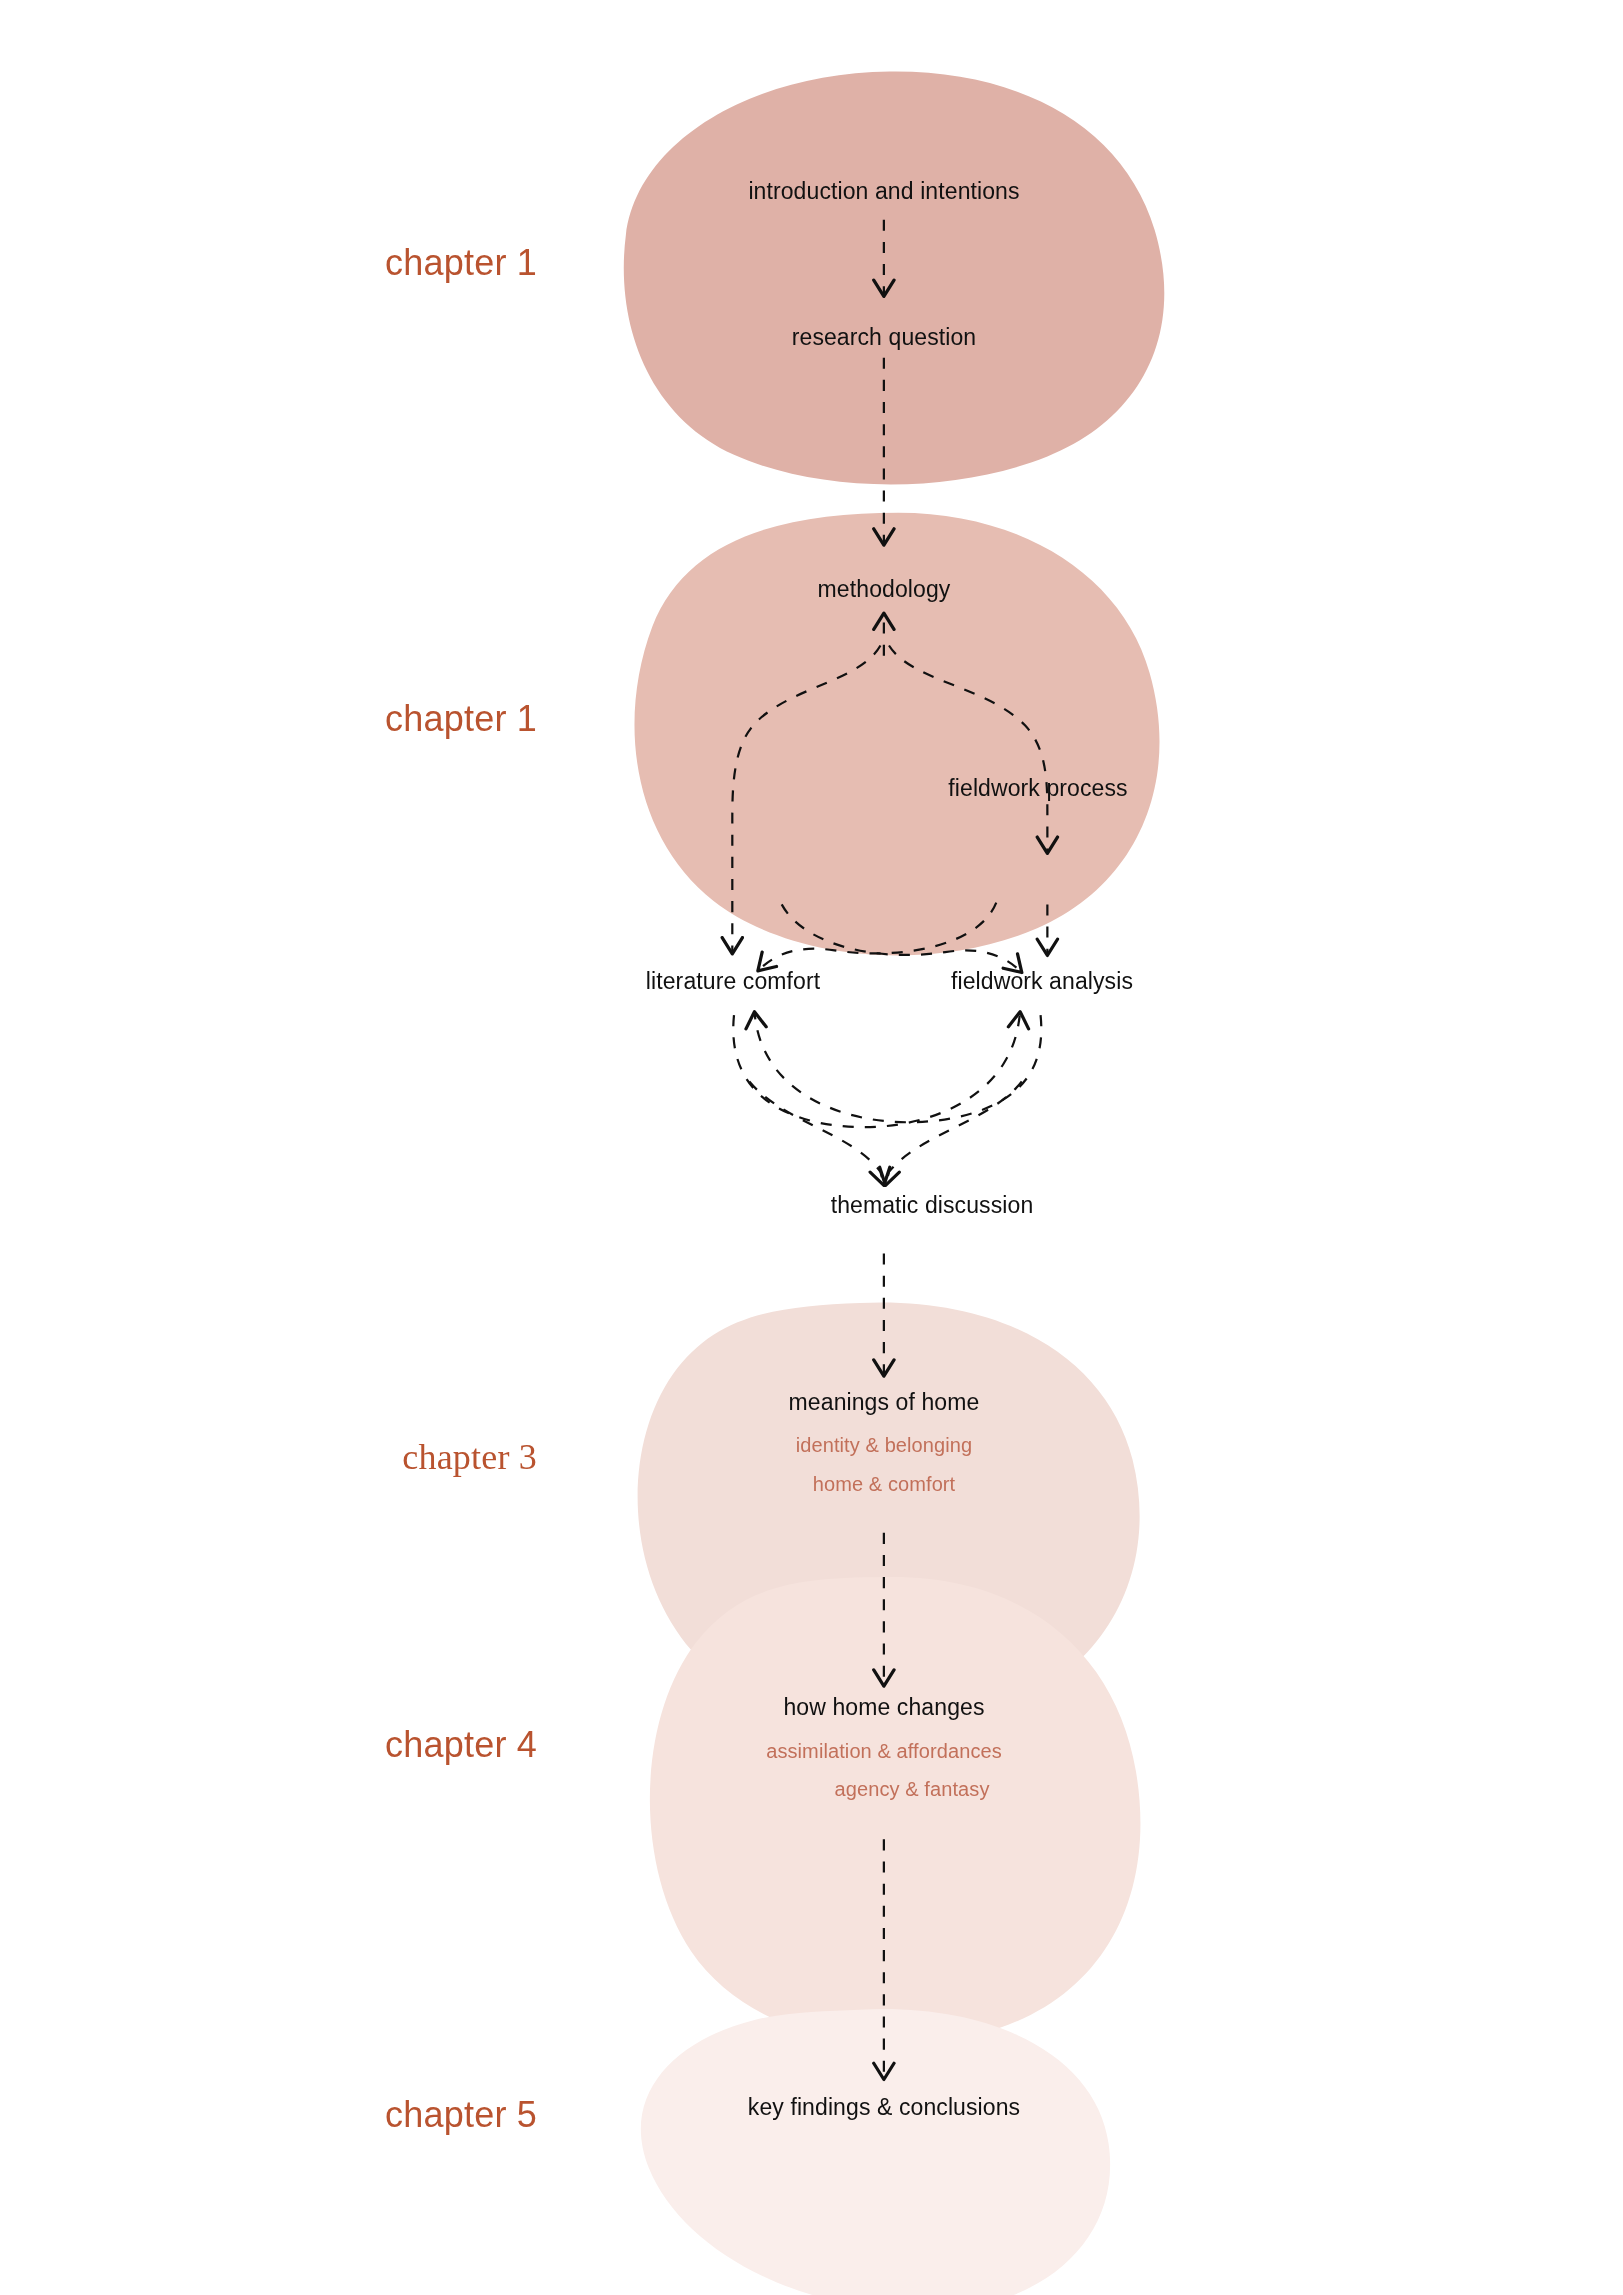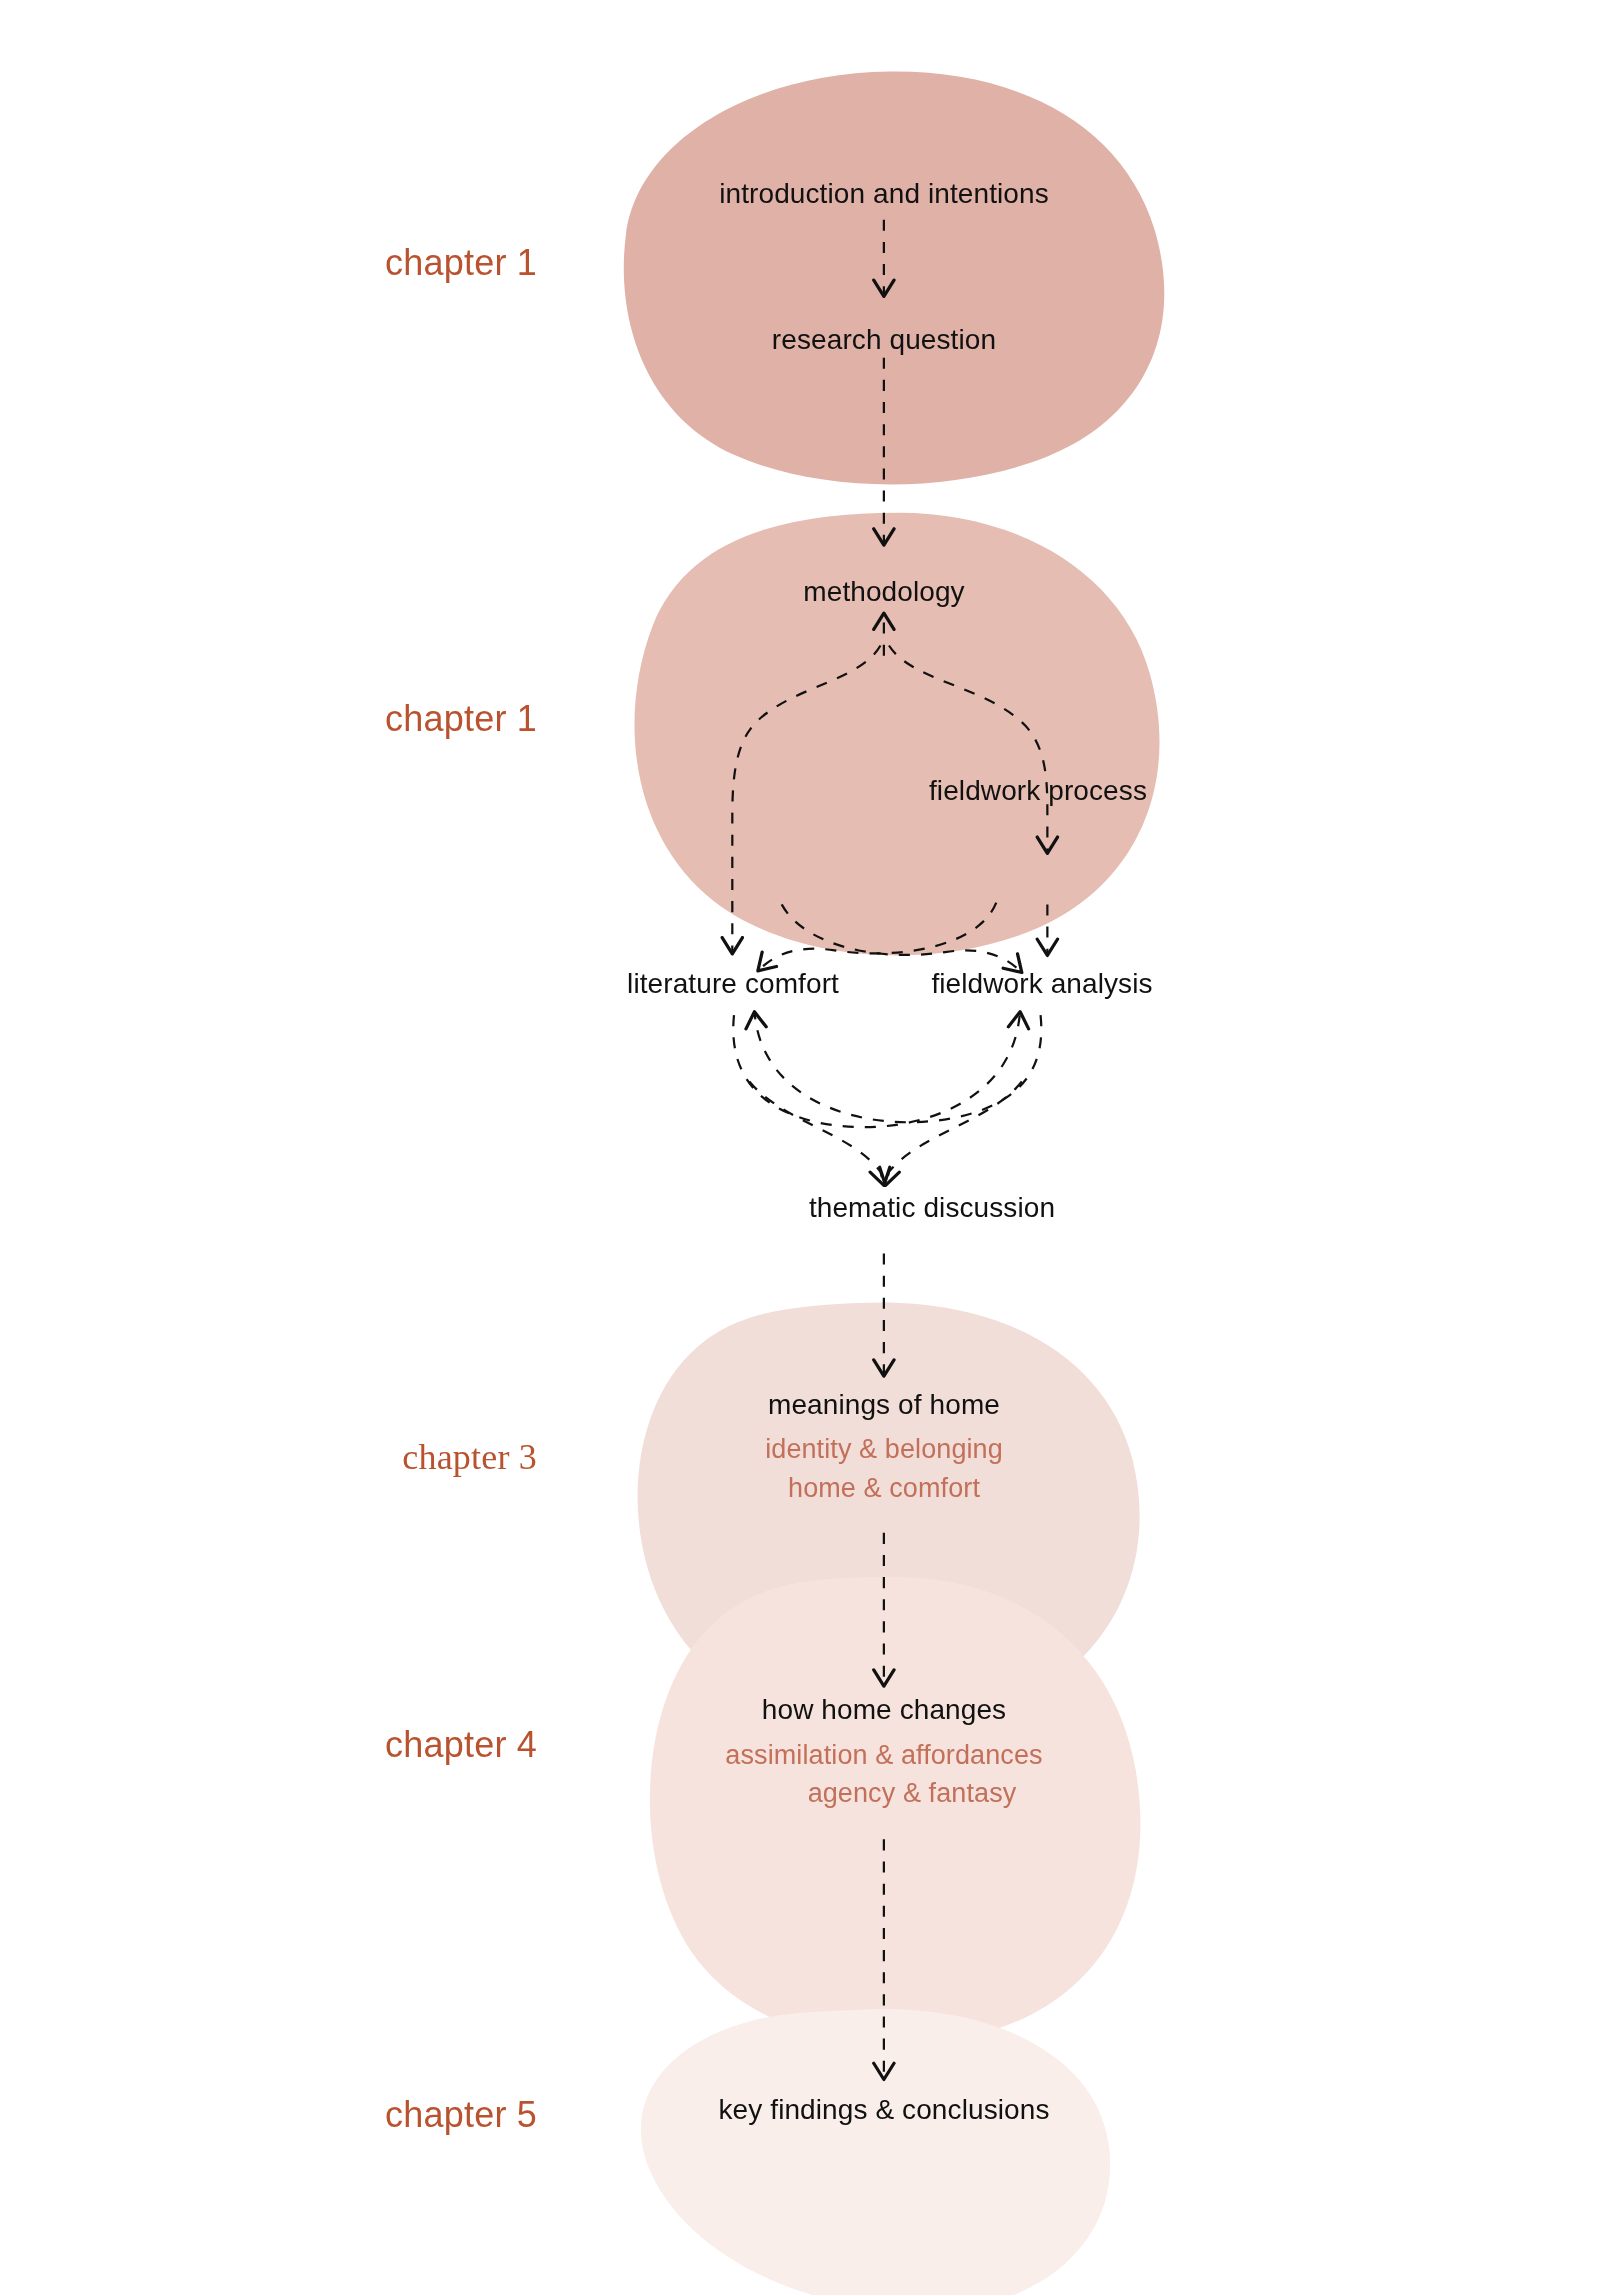--- a/index.html
+++ b/index.html
@@ -39,31 +39,31 @@
     color: #b9532f;
     font-size: 36px;
     font-family: "Liberation Sans", sans-serif;
     white-space: nowrap;
     text-align: right;
     letter-spacing: 0.2px;
   }
   .node-text {
     position: absolute;
     color: #111111;
-    font-size: 28px;
+    font-size: 23px;
     font-family: "Liberation Sans", sans-serif;
     white-space: nowrap;
     transform: translateX(-50%);
     text-align: center;
     letter-spacing: 0.1px;
   }
   .node-sub {
     position: absolute;
     color: #c2705a;
-    font-size: 27px;
+    font-size: 20px;
     font-family: "Liberation Sans", sans-serif;
     white-space: nowrap;
     transform: translateX(-50%);
     text-align: center;
     line-height: 1.15;
     letter-spacing: 0.1px;
   }
 </style>
 </head>
 <body>

